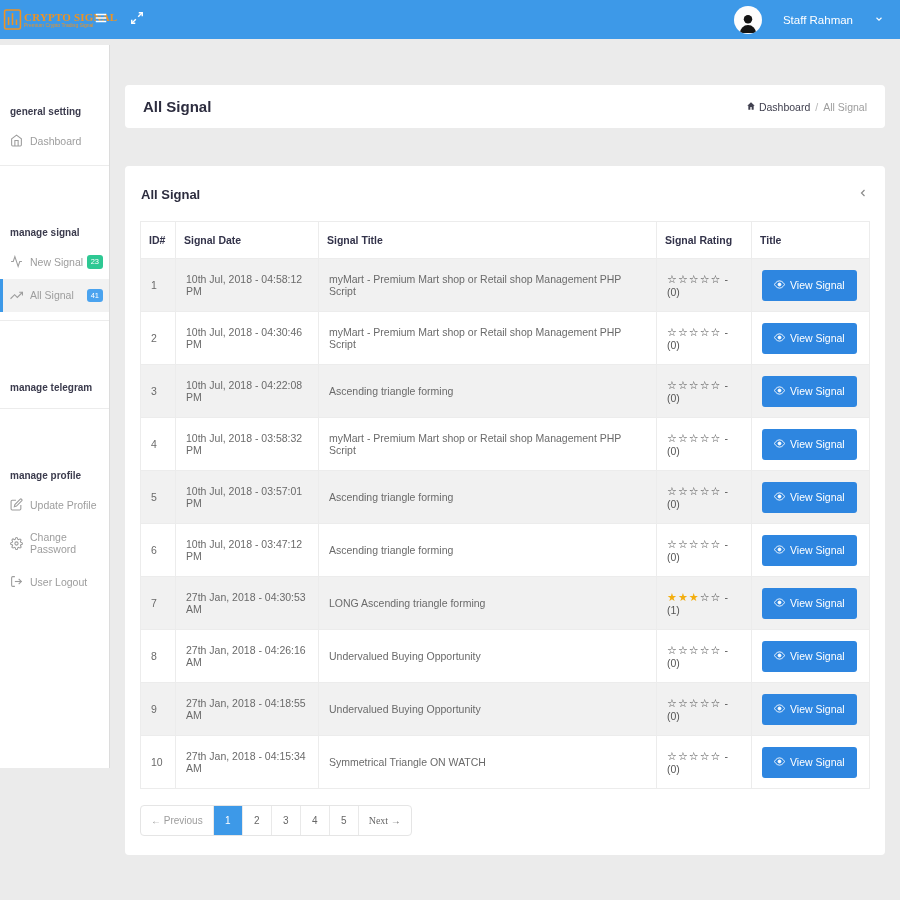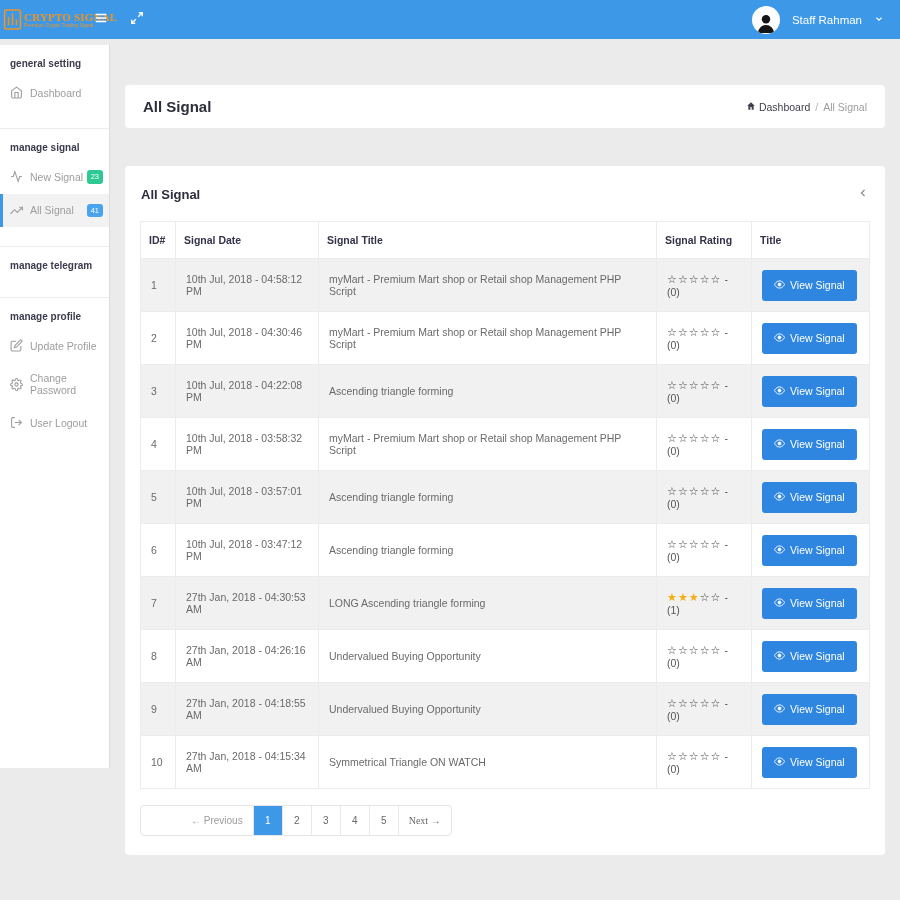--- a/index.html
+++ b/index.html
@@ -14,31 +14,31 @@
   .brand { width:88px; display:flex; align-items:center; padding:2px 0 2px 3px; box-sizing:border-box; cursor:pointer; }
   .brand-icon svg { width:19px; height:25px; display:block; }
   .brand-text { display:flex; flex-direction:column; margin-left:2px; line-height:1.1; }
   .brand-title { font-family:"Liberation Serif", serif; font-weight:bold; font-size:11px;
                  color:#ef9321; white-space:nowrap; letter-spacing:.2px; }
   .brand-tagline { font-size:5px; color:#ef9321; white-space:nowrap; }
   .nav-btn { background:none; border:none; color:#fff; cursor:pointer; padding:4px; display:flex; align-items:center; }
   .nav-btn svg { width:14px; height:14px; }
   .nav-btn.toggle { margin-left:2px; }
   .nav-btn.fs { margin-left:14px; }
-  .nav-user { margin-left:auto; display:flex; align-items:center; gap:12px; padding-right:16px;
+  .nav-user { margin-left:auto; display:flex; align-items:center; gap:21px; padding-right:16px;
               color:#fff; font-size:11.5px; cursor:pointer; }
   .avatar { width:28px; height:28px; border-radius:50%; background:#fdfdfd; display:flex;
             align-items:flex-end; justify-content:center; overflow:hidden; }
   .avatar svg { width:22px; height:22px; }
   .nav-user .chev svg { width:10px; height:10px; }
 
   
   .sidebar { position:absolute; top:45px; left:0; width:110px; height:723px; background:#fff;
              border-right:1px solid #dcdcdc; box-sizing:border-box; z-index:4; }
-  .sb-section { border-bottom:1px solid #ececec; padding-bottom:19px; }
+  .sb-section { border-bottom:1px solid #ececec; padding-bottom:8px;margin-top:48px; }
   .sb-section.last { border-bottom:none; }
   .sb-label { padding:13px 10px 7px; font-weight:bold; color:#3b3b4d; font-size:10px; }
   .sb-item { display:flex; align-items:center; padding:10px 6px 10px 10px; color:#9d9d9d;
              font-size:10.5px; position:relative; cursor:pointer; }
   .sb-icon { width:13px; height:13px; margin-right:7px; flex-shrink:0; color:#9d9d9d; }
   .sb-icon svg { width:13px; height:13px; display:block; }
   .sb-item.active { background:#f2f2f2; }
   .sb-item.active::before { content:""; position:absolute; left:0; top:0; bottom:0; width:3px; background:#3d99e8; }
   .sb-badge { margin-left:auto; color:#fff; font-size:7.5px; border-radius:3px; padding:3px 4px; line-height:1;text-align:center; }
 
@@ -66,21 +66,21 @@
   tr.striped td { background:#f1f1f1; }
   .stars { letter-spacing:1px; font-size:11px; color:#4a4a4a; }
   .star.filled { color:#f3ae0f; }
   .rating-text { margin-left:3px; color:#555; }
   .view-btn { background:#2e86e0; color:#fff; border:none; border-radius:3px; padding:0 12px;
               height:31px; font-size:10.5px; display:inline-flex; align-items:center; gap:5px;
               cursor:pointer; font-family:inherit; }
   .view-btn svg { width:11px; height:11px; }
 
   .pagination { display:inline-flex; margin:16px 0 0 15px; background:#fff;
-                border:1px solid #e5e5e5; border-radius:4px; overflow:hidden; font-size:10px;padding-left:40px; }
+                border:1px solid #e5e5e5; border-radius:4px; overflow:hidden; font-size:10px; }
   .page-item { padding:9px 10px; border-right:1px solid #e9e9e9; color:#666; cursor:pointer;
                min-width:8px; text-align:center; }
   .page-item:last-child { border-right:none;font-family:Liberation Serif, serif; }
   .page-item.prev { color:#9d9d9d; }
   .page-item.active { background:#3d99e8; color:#fff; }
 </style>
 </head>
 <body>
 
 <div class="navbar">

